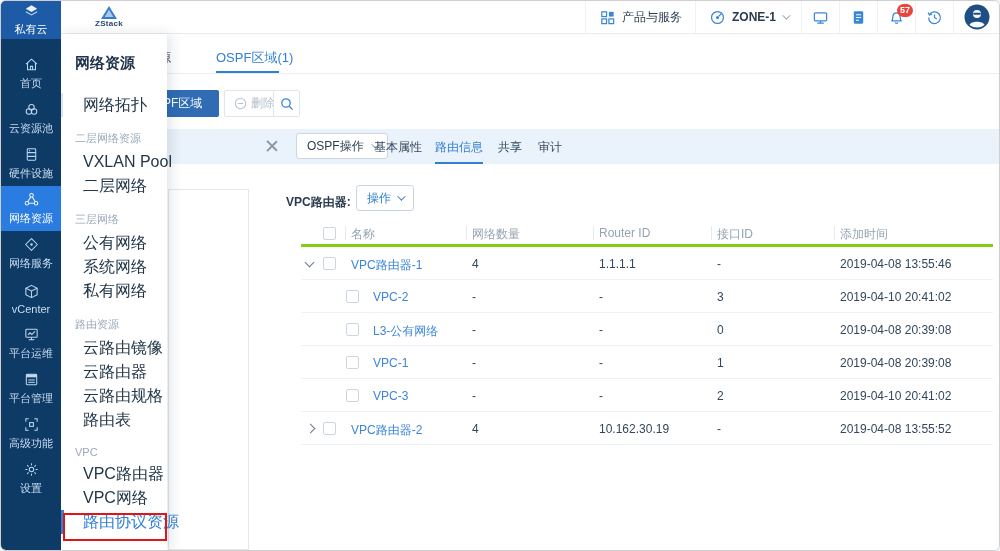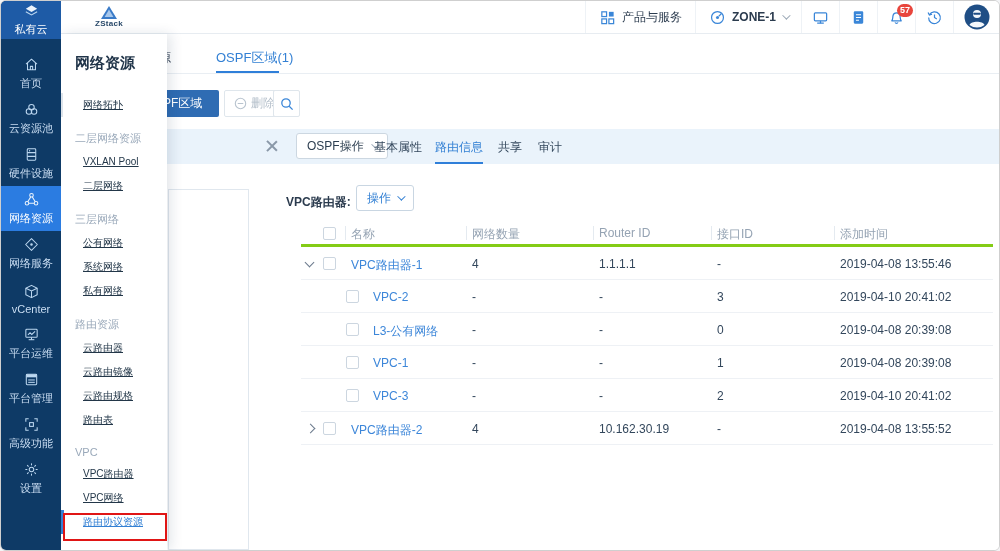--- a/index.html
+++ b/index.html
@@ -32,21 +32,21 @@
   .chev { display:inline-block; width:6px; height:6px; border-right:1.4px solid #9aa7b5; border-bottom:1.4px solid #9aa7b5; transform:rotate(45deg) translateY(-2px); }
   .badge { position:absolute; top:3px; right:2px; min-width:15px; height:13px; padding:0 3px; background:#e8453c;
            border-radius:8px; color:#fff; font-size:9px; line-height:13px; text-align:center; font-weight:bold; }
   .avatar-wrap { width:46px; display:flex; align-items:center; justify-content:center; border-left:1px solid #eef2f6; cursor:pointer; }
 
   
   .flyout { position:absolute; left:60px; top:33px; bottom:0; width:106px; background:#fff; z-index:30;
             box-shadow:4px 0 12px rgba(20,40,70,.12); padding-top:20px; }
   .fly-title { margin:0 0 20px 14px; font-size:15px; font-weight:bold; color:#1f3348; }
   .fly-group { margin:14px 0 4px 14px; font-size:11px; color:#9aa9ba; }
-  .fly-item { padding:6px 0 6px 22px; font-size:10px; line-height:12px; color:#233749; cursor:pointer; white-space:nowrap;text-decoration:underline; }
+  .fly-item { padding:6px 0 6px 22px; font-size:16px; line-height:12px; color:#233749; cursor:pointer; white-space:nowrap; }
   .fly-item.rail { border-left:2px solid #dde4eb; padding-left:20px; }
   .fly-item.active { color:#3380d4; border-left:3px solid #3380d4; padding-left:19px; }
 
   
   .annotation { position:absolute; left:62px; top:512px; width:104px; height:28px; border:2px solid #e01515; z-index:60; pointer-events:none; }
 
   
   .content { position:absolute; left:60px; top:33px; right:0; bottom:0; background:#fff; z-index:10; }
   .page-title { position:absolute; left:32px; top:15px; font-size:13px; color:#2b3b4e; white-space:nowrap; }
   .tab-active { position:absolute; left:155px; top:15px; font-size:13px; color:#3380d4; cursor:pointer; }
@@ -288,22 +288,22 @@
     <div class="fly-group">二层网络资源</div>
     <div class="fly-item">VXLAN Pool</div>
     <div class="fly-item">二层网络</div>
 
     <div class="fly-group">三层网络</div>
     <div class="fly-item">公有网络</div>
     <div class="fly-item">系统网络</div>
     <div class="fly-item">私有网络</div>
 
     <div class="fly-group">路由资源</div>
+    <div class="fly-item">云路由镜像</div>
     <div class="fly-item">云路由器</div>
-    <div class="fly-item">云路由镜像</div>
     <div class="fly-item">云路由规格</div>
     <div class="fly-item">路由表</div>
 
     <div class="fly-group">VPC</div>
     <div class="fly-item">VPC路由器</div>
     <div class="fly-item">VPC网络</div>
     <div class="fly-item active">路由协议资源</div>
   </div>
 
   <div class="annotation"></div>

